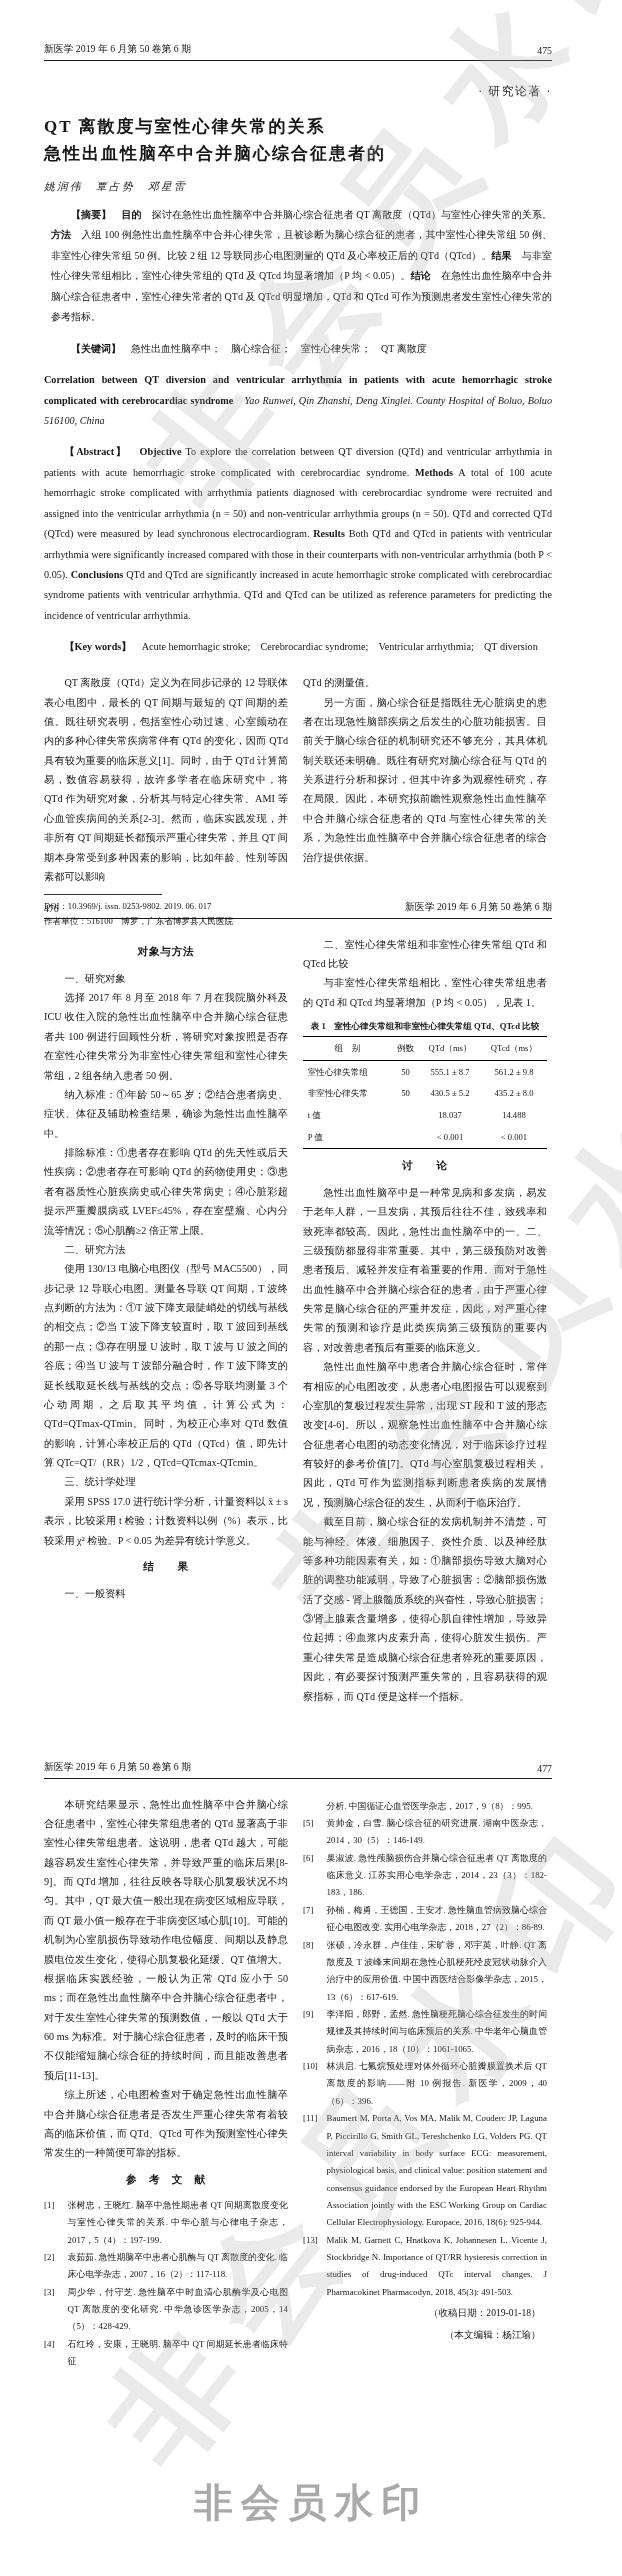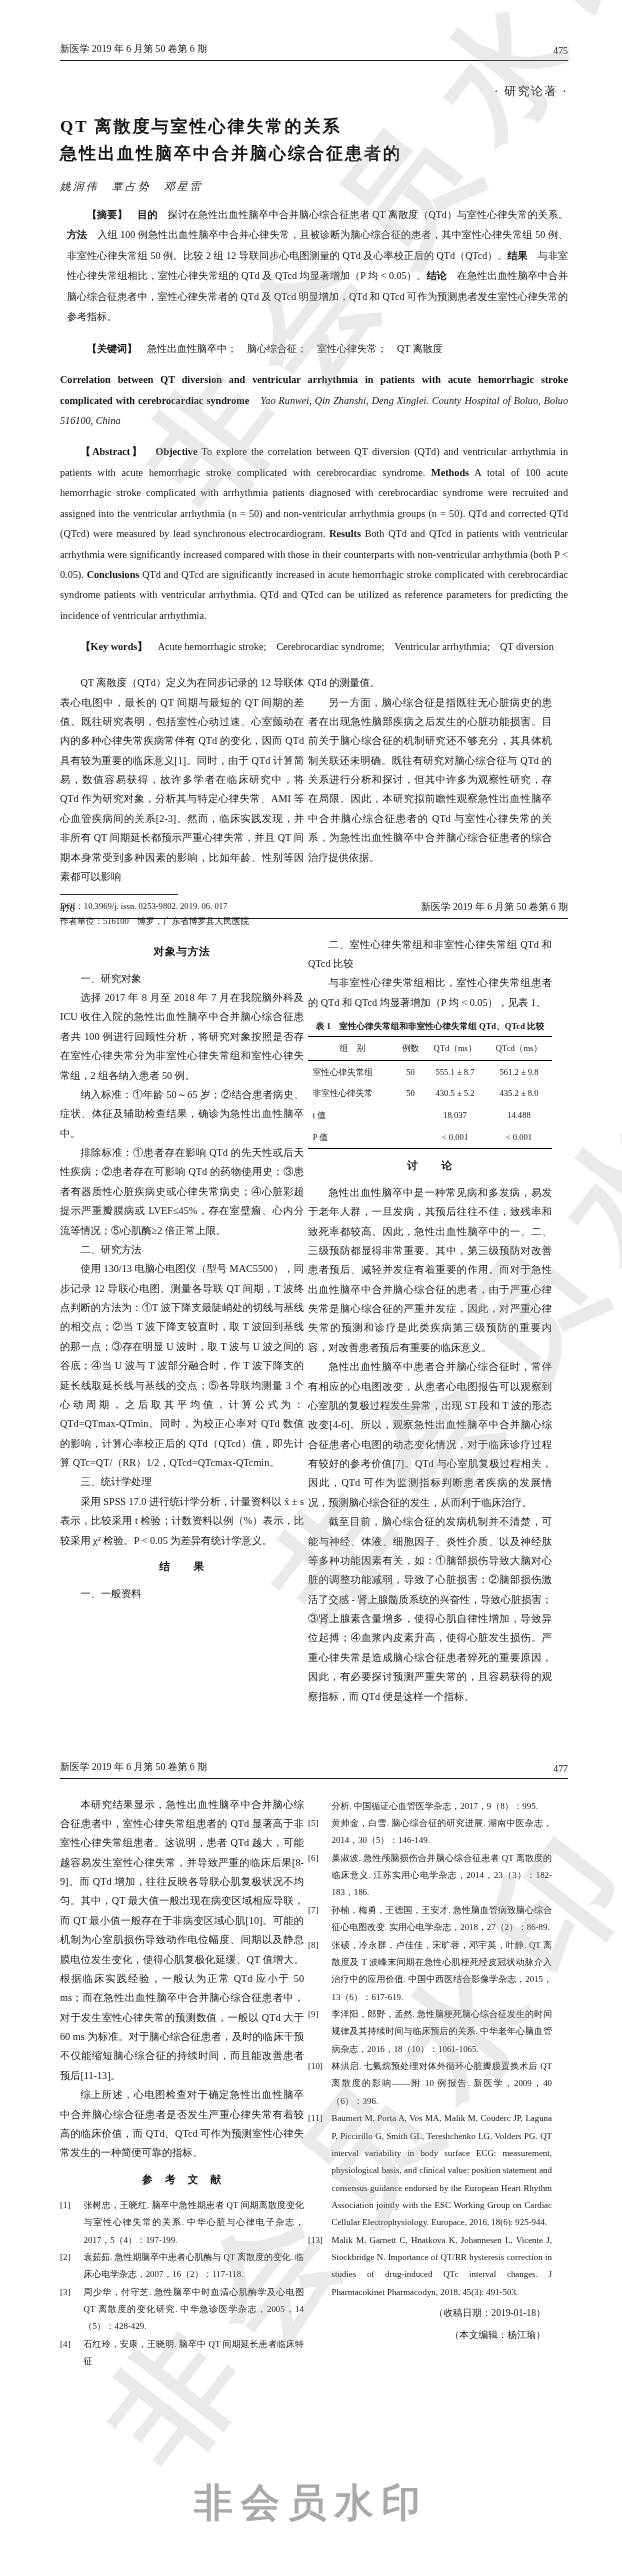--- a/index.html
+++ b/index.html
@@ -1,32 +1,32 @@
 <!DOCTYPE html>
 <html style="font-size:12.5px"><head>
 <meta charset="utf-8">
 <style>
   html,body{margin:0;padding:0;background:#fff;}
   .canvas{position:relative;width:622px;height:2576px;background:#ffffff;overflow:hidden;
           font-family:"Liberation Serif","DejaVu Serif",serif;color:#161616;}
-  .page{position:absolute;left:60px;width:508px;}
+  .page{position:absolute;left:44px;width:508px;}
   #p1{top:43px}
   #p2{top:901px}
   #p3{top:1761px}
   .phead{display:flex;justify-content:space-between;align-items:flex-end;font-size:9.8px;
          padding-bottom:3.9px;border-bottom:1.3px solid #1a1a1a;}
   .arttype{text-align:right;margin-top:23.5px;font-size:11.8px;letter-spacing:1.6px;}
   .title{margin:12.5px 0 0;font-size:17px;font-weight:bold;letter-spacing:2px;line-height:1.6;}
   .title .tl{display:block;}
   .authors{margin-top:12.5px;font-size:10.6px;font-style:italic;letter-spacing:2.4px;}
   .abs{margin:11px 0 0;font-size:10px;line-height:2.05;text-align:justify;}
   .ind{text-indent:2em;margin-left:7px;}
   .en{margin:11px 0 0;font-size:10.2px;line-height:2.0;text-align:justify;}
   .en i{font-style:italic;}
-  .cols{display:flex;gap:4px;margin-top:15.7px;}
+  .cols{display:flex;gap:15px;margin-top:15.7px;}
   .col{width:244px;font-size:10.2px;line-height:1.9;text-align:justify;}
   .p{margin:0;text-indent:2em;}
   .noind{text-indent:0;}
   .h1{margin:7px 0;font-weight:bold;text-align:center;font-size:10.6px;letter-spacing:0.8px;}
   .fn{margin-top:7.8px;font-size:8.6px;line-height:1.75;text-align:left;text-indent:0;}
   .fnrule{width:118px;border-top:0.8px solid #333;margin-bottom:3.9px;}
   .tbl-title{font-size:8.6px;font-weight:bold;text-align:center;margin:6.3px 0 1.6px;text-indent:0;}
   table{width:100%;border-collapse:collapse;font-size:8.6px;
         border-top:1.1px solid #000;border-bottom:1.1px solid #000;}
   th{font-weight:normal;border-bottom:0.8px solid #000;padding:3.1px 1.6px;text-align:center;margin-top:16px;}

